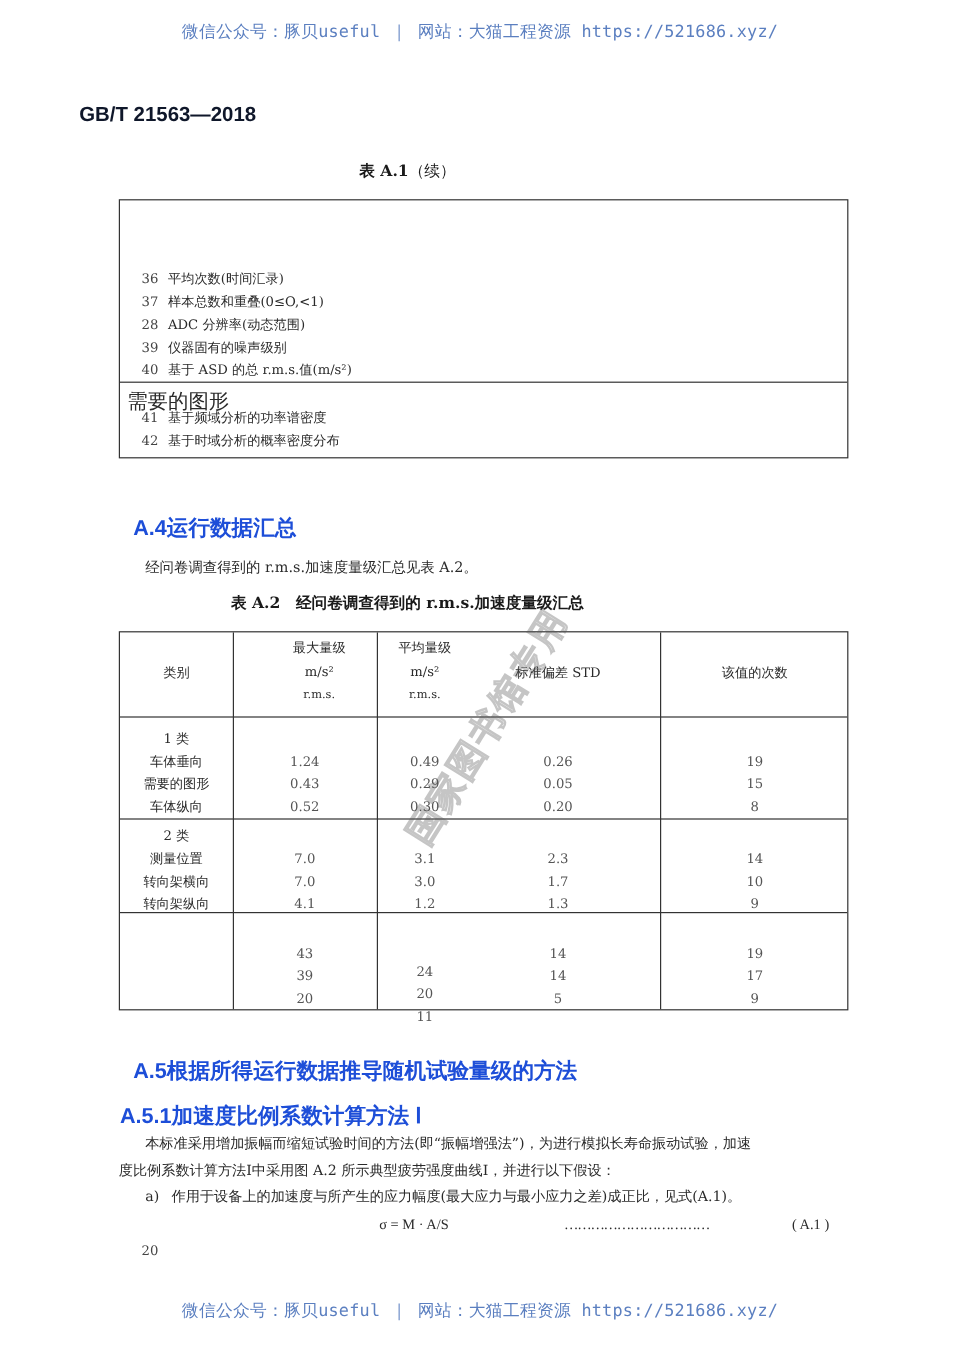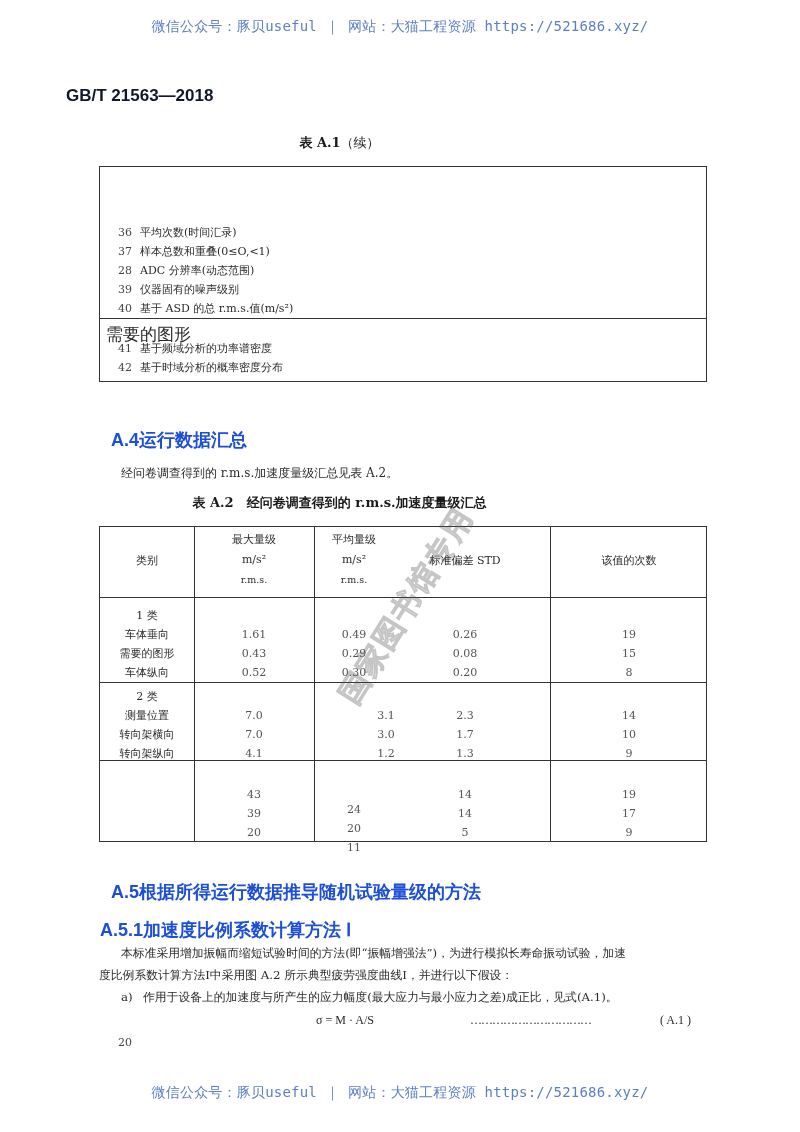--- a/index.html
+++ b/index.html
@@ -111,72 +111,72 @@
 
 <div class="tA2">
   <div class="vline" style="left:94px;"></div>
   <div class="vline" style="left:214px;"></div>
   <div class="vline" style="left:450px;"></div>
   <div class="hline" style="top:70px;"></div>
   <div class="hline" style="top:155px;"></div>
   <div class="hline" style="top:233px;"></div>
 
   <div class="cell hd" style="left:0; width:94px; top:24px;">类别</div>
-  <div class="cell hd" style="left:94px; width:120px; top:3px;">
+  <div class="cell hd" style="left:94px; width:120px; top:3px;padding-left:12px;">
     <div>最大量级</div>
     <div>m/s²</div>
     <div style="font-size:9.5px;">r.m.s.</div>
   </div>
   <div class="cell hd" style="left:214px; width:80px; top:3px;">
     <div>平均量级</div>
     <div>m/s²</div>
     <div style="font-size:9.5px;">r.m.s.</div>
   </div>
   <div class="cell hd" style="left:300px; width:130px; top:24px;">标准偏差 STD</div>
   <div class="cell hd" style="left:450px; width:158px; top:24px;">该值的次数</div>
 
   <div class="cat-cell" style="left:0; width:94px; top:79px;">
     <div>1 类</div>
     <div>车体垂向</div>
     <div>需要的图形</div>
     <div>车体纵向</div>
   </div>
   <div class="cat-cell" style="left:94px; width:120px; top:98px; color:#555;">
-    <div>1.61</div>
+    <div>1.24</div>
     <div>0.43</div>
     <div>0.52</div>
   </div>
   <div class="cat-cell" style="left:214px; width:80px; top:98px; color:#555;">
     <div>0.49</div>
     <div>0.29</div>
     <div>0.30</div>
   </div>
   <div class="cat-cell" style="left:300px; width:130px; top:98px; color:#555;">
     <div>0.26</div>
-    <div>0.08</div>
+    <div>0.05</div>
     <div>0.20</div>
   </div>
   <div class="cat-cell" style="left:450px; width:158px; top:98px; color:#555;">
     <div>19</div>
     <div>15</div>
     <div>8</div>
   </div>
 
   <div class="cat-cell" style="left:0; width:94px; top:160px;">
     <div>2 类</div>
     <div>测量位置</div>
     <div>转向架横向</div>
     <div>转向架纵向</div>
   </div>
   <div class="cat-cell" style="left:94px; width:120px; top:179px; color:#555;">
     <div>7.0</div>
     <div>7.0</div>
     <div>4.1</div>
   </div>
-  <div class="cat-cell" style="left:214px; width:80px; top:179px; color:#555;padding-left:32px;">
+  <div class="cat-cell" style="left:214px; width:80px; top:179px; color:#555;">
     <div>3.1</div>
     <div>3.0</div>
     <div>1.2</div>
   </div>
   <div class="cat-cell" style="left:300px; width:130px; top:179px; color:#555;">
     <div>2.3</div>
     <div>1.7</div>
     <div>1.3</div>
   </div>
   <div class="cat-cell" style="left:450px; width:158px; top:179px; color:#555;">

